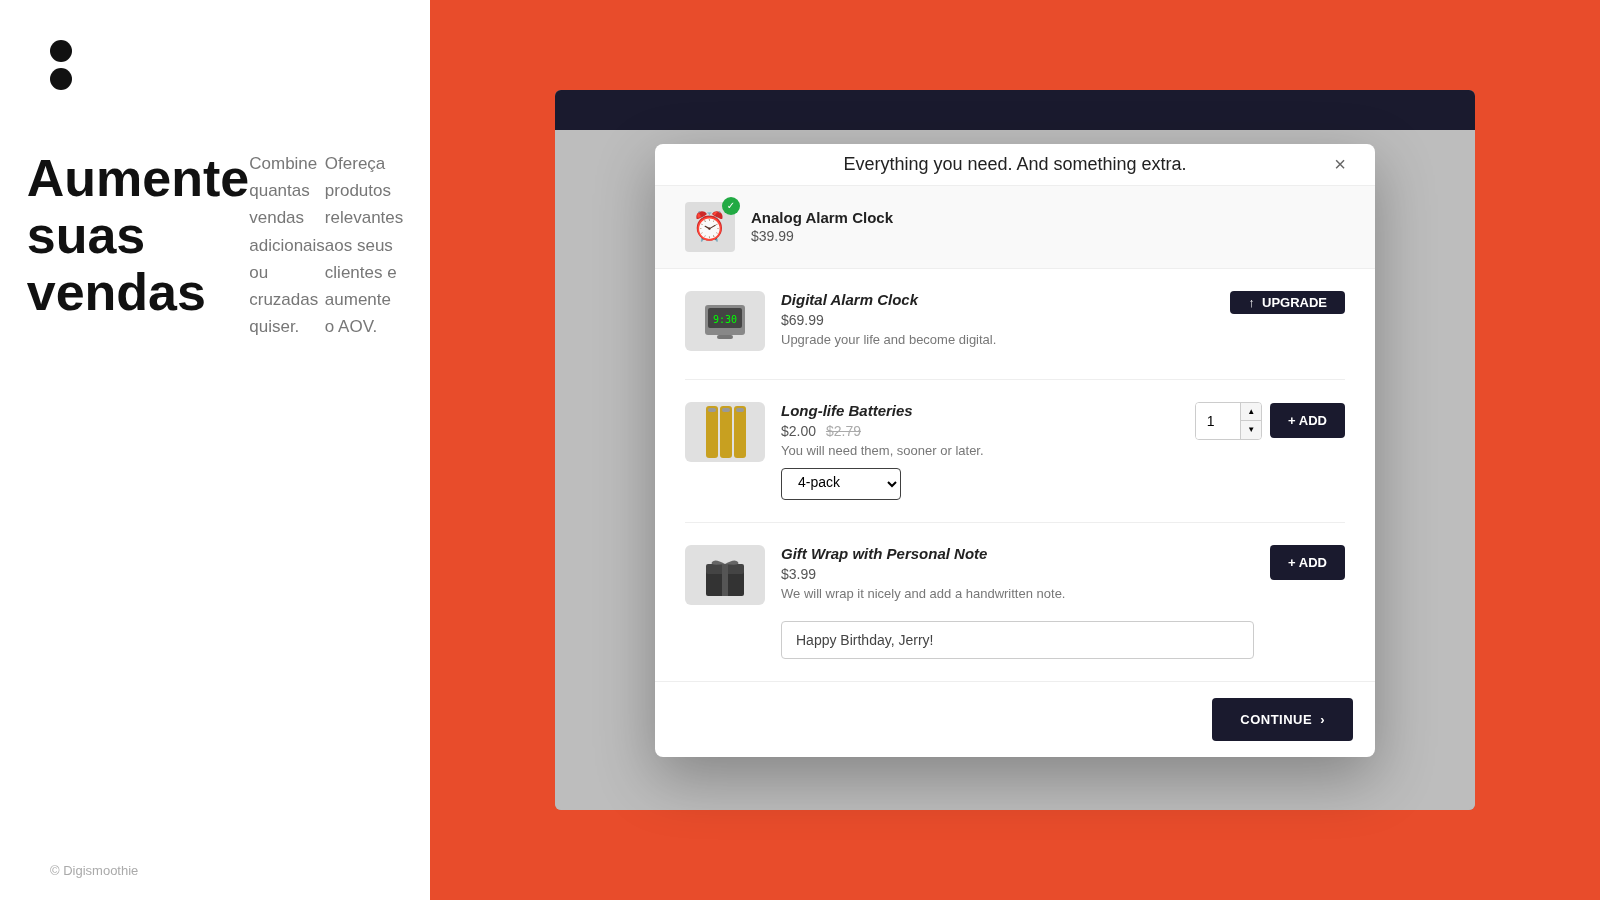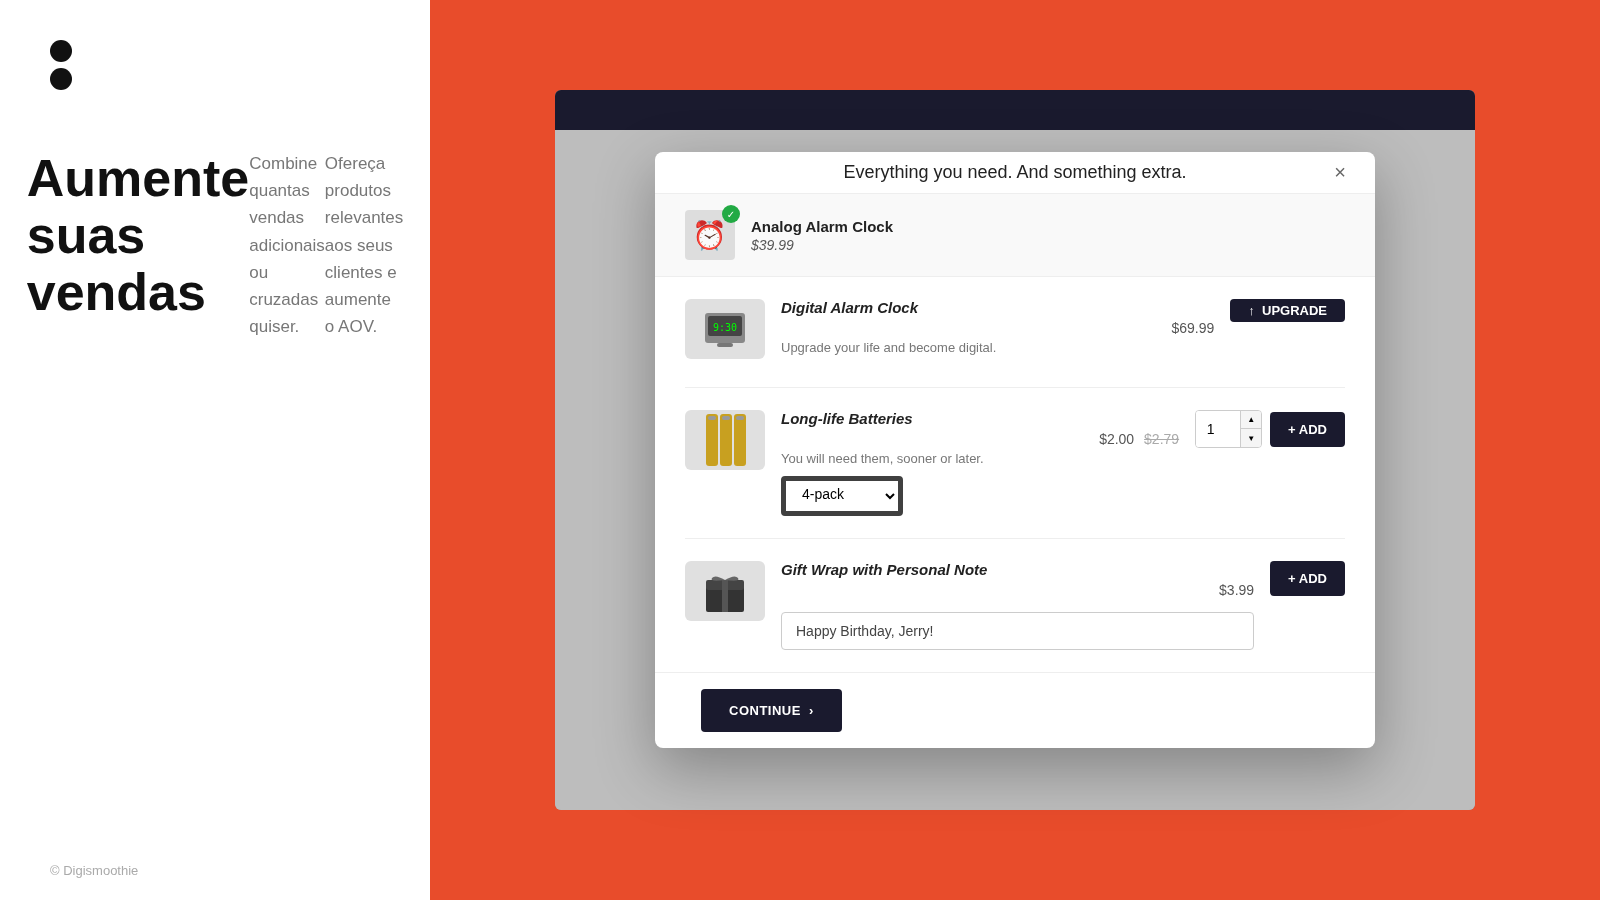--- a/index.html
+++ b/index.html
@@ -200,21 +200,20 @@
     .cart-item-info .item-name {
       font-size: 15px;
       font-weight: 600;
       color: #222;
     }
 
     .cart-item-info .item-price {
       font-size: 14px;
       color: #555;
       margin-top: 2px;
-      font-style: italic;
     }
 
     
     .upsell-list {
       overflow-y: auto;
       flex: 1;
       padding: 0 30px;
     }
 
     .upsell-item {
@@ -250,21 +249,20 @@
       font-weight: 600;
       color: #222;
       margin-bottom: 4px;
       font-style: italic;
     }
 
     .upsell-price {
       font-size: 14px;
       color: #555;
       margin-bottom: 4px;
-      text-align: right;
     }
 
     .upsell-price .original-price {
       text-decoration: line-through;
       color: #aaa;
       margin-left: 6px;
     }
 
     .upsell-desc {
       font-size: 13px;
@@ -346,21 +344,21 @@
 
     .qty-arrow:first-child {
       border-bottom: 1px solid #ccc;
     }
 
     .select-wrap {
       margin-top: 8px;
     }
 
     .pack-select {
-      border: 5px solid #404040;
+      border: 1px solid #404040;
       border-radius: 4px;
       padding: 4px 30px 8px 12px;
       font-size: 14px;
       appearance: auto;
       background: #fff;
       cursor: pointer;
       min-width: 120px;
     }
 
     .note-input {
@@ -370,22 +368,22 @@
       padding: 10px 14px;
       font-size: 14px;
       color: #444;
       outline: none;
       margin-top: 10px;
     }
 
     
     .modal-footer {
       display: flex;
-      justify-content: flex-start;
-      padding: 16px 46px;
+      justify-content: flex-end;
+      padding: 16px 22px;
       border-top: 1px solid #eee;
     }
 
     .btn-continue {
       background: #1a1a2e;
       color: #fff;
       border: none;
       padding: 14px 28px;
       font-size: 13px;
       font-weight: 700;
@@ -508,20 +506,21 @@
               <rect x="6" y="20" width="38" height="26" rx="2" fill="#333"></rect>
               <rect x="6" y="14" width="38" height="10" rx="2" fill="#444"></rect>
               <rect x="22" y="14" width="6" height="32" fill="#555"></rect>
               <path d="M25 14 Q15 8 12 12 Q9 16 25 14Z" fill="#666"></path>
               <path d="M25 14 Q35 8 38 12 Q41 16 25 14Z" fill="#666"></path>
             </svg>
           </div>
           <div class="upsell-info">
             <div class="upsell-name">Gift Wrap with Personal Note</div>
             <div class="upsell-price">$3.99</div>
+            <div class="upsell-desc">We will wrap it nicely and add a handwritten note.</div>
             <input type="text" class="note-input" value="Happy Birthday, Jerry!" style="">
           </div>
           <div class="upsell-actions">
             <button class="btn-add">+ ADD</button>
           </div>
         </div>
 
       </div>
 
       <div class="modal-footer">

